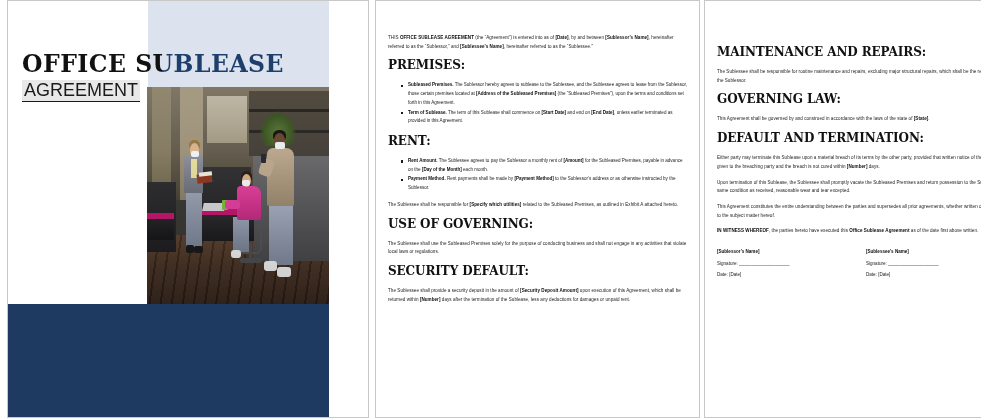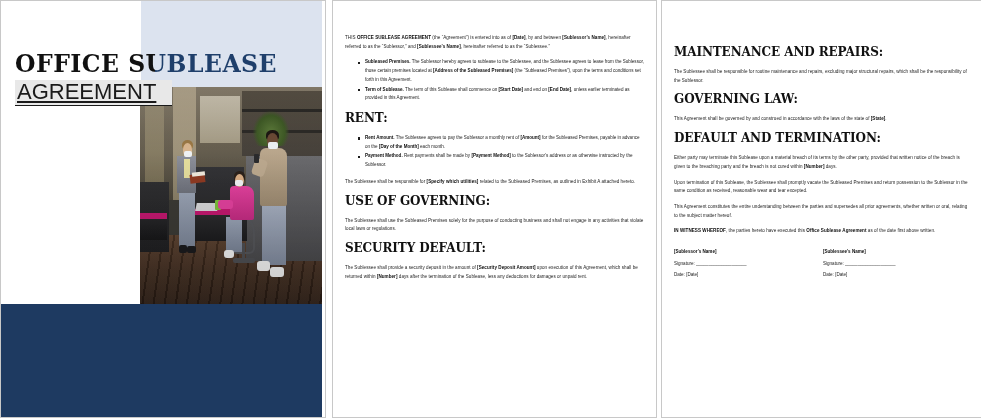--- a/index.html
+++ b/index.html
@@ -24,23 +24,23 @@
   .page {
     background: #ffffff;
     border: 1px solid #c8c8c8;
     position: relative;
     overflow: hidden;
     flex: none;
   }
 
   
   #page-cover {
-    width: 326px;
+    width: 362px;
     height: 418px;
-    margin-left: 0px;
+    margin-left: 7px;
   }
   .cover-canvas {
     position: absolute;
     inset: 0;
     background: #ffffff;
   }
   .cover-blue-block {
     position: absolute;
     left: 140px;
     top: 0px;
@@ -83,28 +83,27 @@
     background: linear-gradient(to right, #111111 0 140px, #1f3f6b 140px 100%);
     -webkit-background-clip: text;
     background-clip: text;
     -webkit-text-fill-color: transparent;
   }
   .cover-title-sub {
     display: inline-block;
     margin-top: 3px;
     font-family: "Liberation Sans", sans-serif;
     font-weight: 400;
-    font-size: 22px;
+    font-size: 18px;
     line-height: 1.12;
     letter-spacing: 0px;
     color: #1a1a1a;
     background: #e8e8e8;
     border-bottom: 1.5px solid #1a1a1a;
-    padding: 0 16px 1px 2px;
-    text-decoration: underline;
+    padding: 0 2px 1px 2px;
   }
 
   
   .ph { position: absolute; }
   .ph-bgwall { left:0; top:0; width:100%; height:52%;
     background: linear-gradient(180deg,#8e8472 0%,#6f6757 40%,#4a4539 100%); }
   .ph-col1 { left:18%; top:0; width:13%; height:52%;
     background: linear-gradient(180deg,#b8ab92,#8a8068); }
   .ph-col2 { left:3%; top:0; width:10%; height:50%;
     background: linear-gradient(180deg,#a2977f,#726950); }
@@ -348,20 +347,21 @@
   </div>
 
   <div class="page" id="page-terms">
     <div class="doc-body">
 
       <div class="doc-para">THIS <b>OFFICE SUBLEASE AGREEMENT</b> (the “Agreement”) is entered into as of <b>[Date]</b>, by and between <b>[Sublessor’s Name]</b>, hereinafter referred to as the “Sublessor,” and <b>[Sublessee’s Name]</b>, hereinafter referred to as the “Sublessee.”</div>
 
       <div>
 
         <div>
+          <div class="doc-heading">PREMISES:</div>
           <ul class="doc-list">
             <li><b>Subleased Premises.</b> The Sublessor hereby agrees to sublease to the Sublessee, and the Sublessee agrees to lease from the Sublessor, those certain premises located at <b>[Address of the Subleased Premises]</b> (the “Subleased Premises”), upon the terms and conditions set forth in this Agreement.</li>
             <li><b>Term of Sublease.</b> The term of this Sublease shall commence on <b>[Start Date]</b> and end on <b>[End Date]</b>, unless earlier terminated as provided in this Agreement.</li>
           </ul>
         </div>
 
         <div>
           <div class="doc-heading">RENT:</div>
           <ul class="doc-list">
             <li><b>Rent Amount.</b> The Sublessee agrees to pay the Sublessor a monthly rent of <b>[Amount]</b> for the Subleased Premises, payable in advance on the <b>[Day of the Month]</b> each month.</li>

